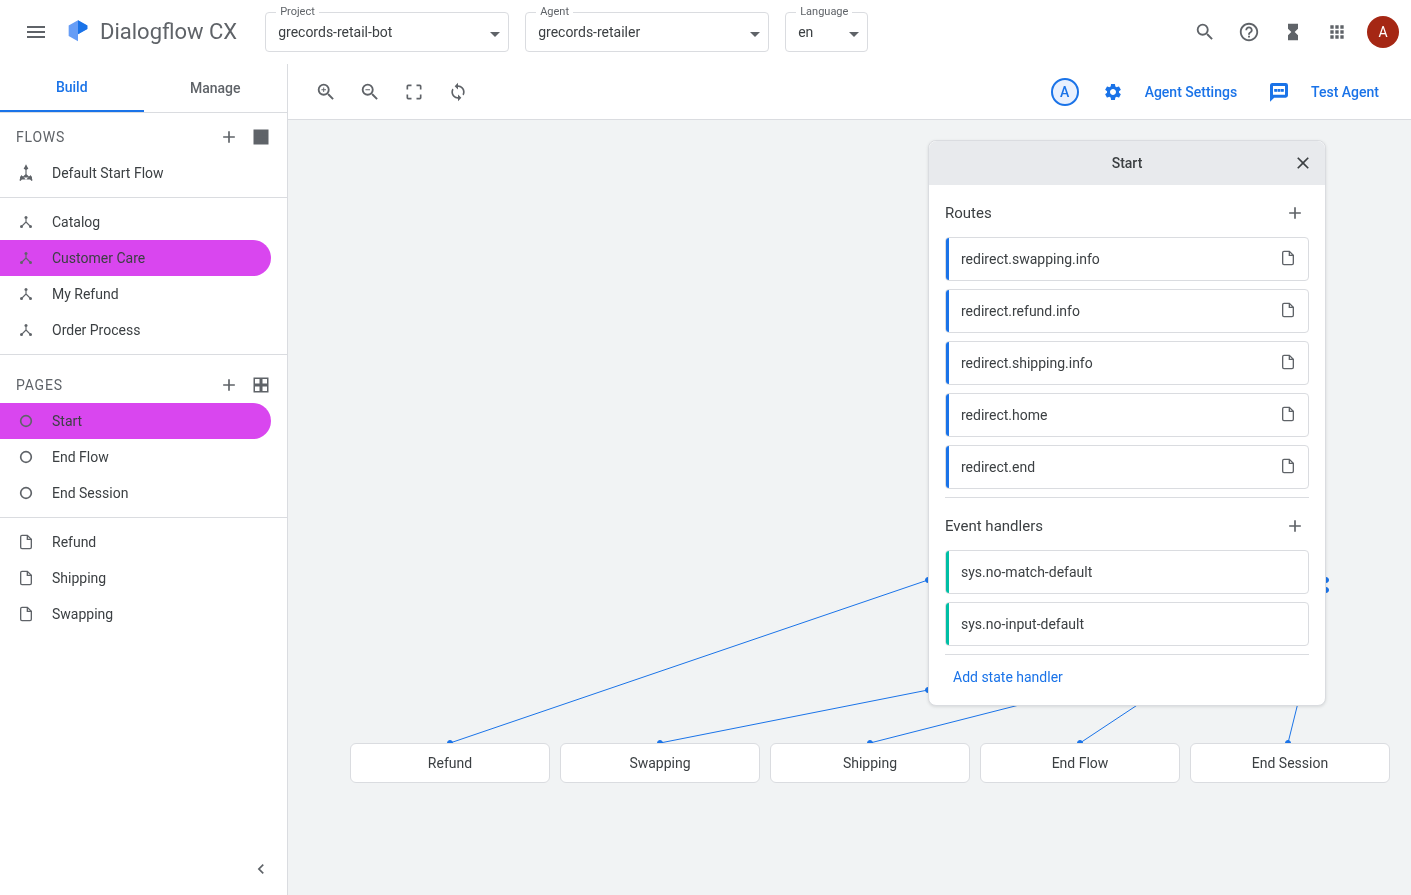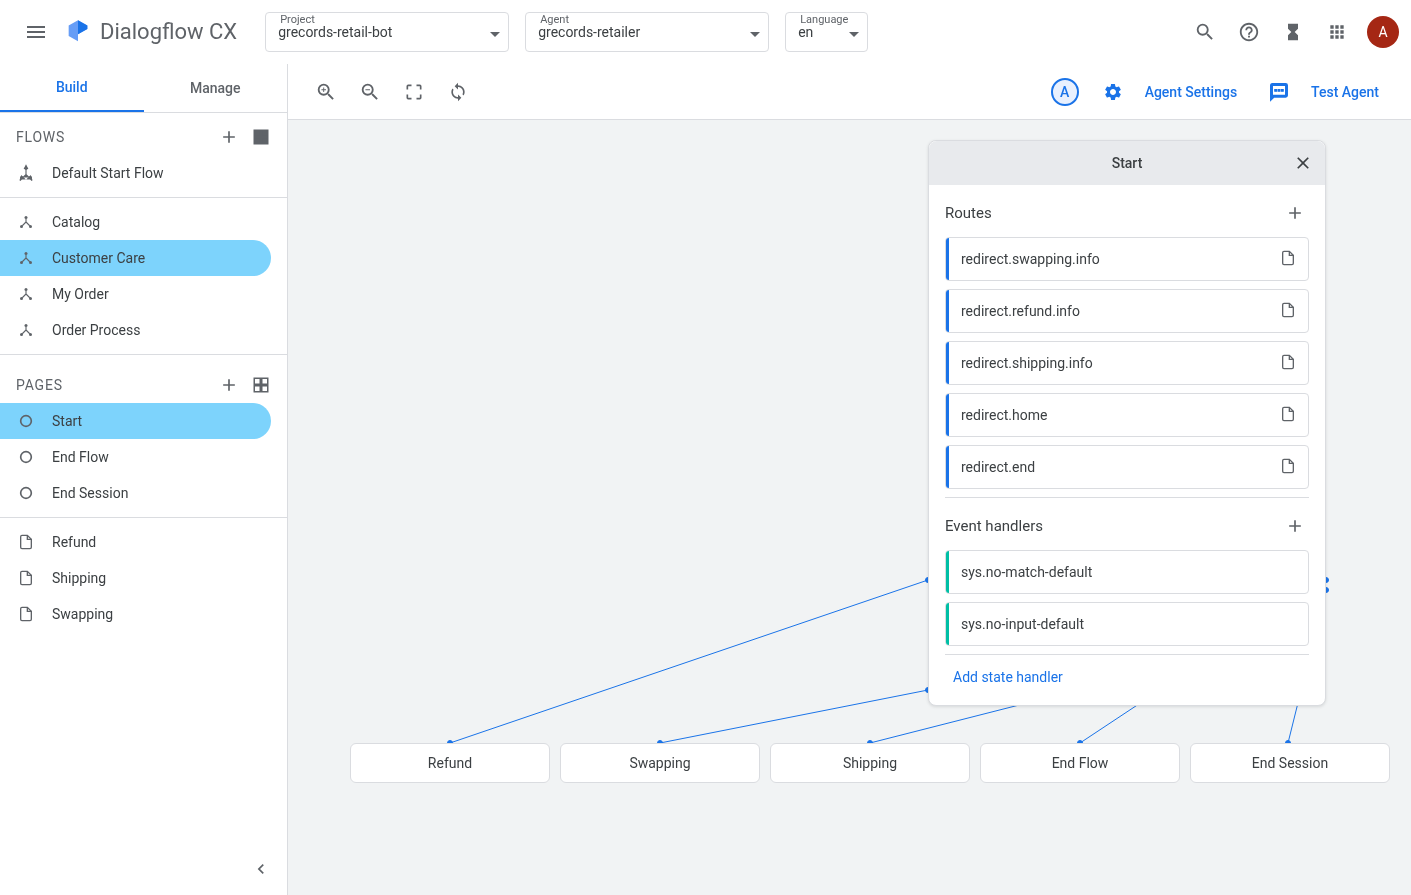--- a/index.html
+++ b/index.html
@@ -5,38 +5,38 @@
 *{box-sizing:border-box;margin:0;padding:0;font-family:'Google Sans',Roboto,Arial,sans-serif;}
 body{background:#fff;color:#202124;font-size:14px;width:1411px;height:895px;overflow:hidden;}
 .top-bar{height:64px;display:flex;align-items:center;padding:0 12px;border-bottom:1px solid #fff;}
 .hamburger{width:48px;height:48px;display:flex;align-items:center;justify-content:center;color:#5f6368;cursor:pointer;border-radius:50%;}
 .logo-area{display:flex;align-items:center;gap:8px;margin-left:4px;margin-right:28px;justify-content:center;}
 .logo-text{font-size:22px;color:#5f6368;}
 .selector{position:relative;border:1px solid #dadce0;border-radius:4px;height:40px;margin-right:16px;display:flex;align-items:center;padding:0 36px 0 12px;cursor:pointer;}
 .selector.project{width:244px;}
 .selector.agent{width:244px;}
 .selector.lang{width:83px;}
-.selector-label{position:absolute;top:-8px;left:10px;background:#fff;padding:0 4px;font-size:11px;color:#5f6368;margin-top:8px;}
+.selector-label{position:absolute;top:-8px;left:10px;background:#fff;padding:0 4px;font-size:11px;color:#5f6368;}
 .selector-value{font-size:14px;color:#3c4043;}
 .selector-arrow{position:absolute;right:8px;color:#5f6368;}
 .top-spacer{flex:1;}
 .top-icon{width:44px;height:44px;display:flex;align-items:center;justify-content:center;color:#5f6368;cursor:pointer;border-radius:50%;}
 .avatar{width:32px;height:32px;border-radius:50%;background:#a52714;color:#fff;display:flex;align-items:center;justify-content:center;font-size:14px;margin-left:8px;}
 .avatar.small{width:28px;height:28px;border:2px solid #1a73e8;background:#e8f0fe;color:#1a73e8;font-weight:500;}
 .main{display:flex;height:831px;}
 .sidebar{width:288px;border-right:1px solid #dadce0;display:flex;flex-direction:column;position:relative;}
 .tabs{display:flex;border-bottom:1px solid #dadce0;}
 .tab{flex:1;height:48px;display:flex;align-items:center;justify-content:center;font-size:14px;font-weight:500;color:#5f6368;cursor:pointer;}
 .tab.active{color:#1a73e8;border-bottom:2px solid #1a73e8;}
 .section-header{display:flex;align-items:center;justify-content:space-between;padding:10px 12px 4px 16px;}
 .section-label{font-size:14px;font-weight:400;color:#5f6368;letter-spacing:0.8px;}
 .section-actions{display:flex;gap:4px;}
 .section-icon{width:28px;height:28px;display:flex;align-items:center;justify-content:center;color:#5f6368;cursor:pointer;}
 .list-item{height:36px;display:flex;align-items:center;padding:0 16px;gap:16px;cursor:pointer;color:#3c4043;}
-.list-item.selected{background:#7dd3fc;border-radius:0 18px 18px 0;margin-right:16px;}
+.list-item.selected{background:#d946ef;border-radius:0 18px 18px 0;margin-right:16px;}
 .flow-icon,.page-icon,.doc-icon{width:20px;display:flex;align-items:center;justify-content:center;color:#5f6368;flex-shrink:0;}
 .divider{height:1px;background:#dadce0;margin:6px 0;}
 .collapse-btn{position:absolute;bottom:12px;right:12px;width:28px;height:28px;display:flex;align-items:center;justify-content:center;color:#5f6368;cursor:pointer;}
 .canvas-area{flex:1;display:flex;flex-direction:column;background:#fff;position:relative;}
 .canvas-toolbar{height:56px;border-bottom:1px solid #dadce0;display:flex;align-items:center;padding:0 24px;gap:16px;}
 .tb-icon{width:28px;height:28px;display:flex;align-items:center;justify-content:center;color:#5f6368;cursor:pointer;}
 .tb-spacer{flex:1;}
 .tb-btn{display:flex;align-items:center;gap:22px;color:#1a73e8;font-weight:500;cursor:pointer;padding:0 8px;height:36px;}
 .canvas{flex:1;background:#f1f3f4;position:relative;overflow:hidden;}
 .node-panel{position:absolute;left:640px;top:20px;width:398px;background:#fff;border:1px solid #dadce0;border-radius:8px;box-shadow:0 1px 3px rgba(60,64,67,.15);}
@@ -173,21 +173,21 @@
       </div>
     <div class="list-item">
         <span class="flow-icon">
           <svg width="18" height="18" viewBox="0 0 24 24">
             <circle cx="12" cy="6" r="2" fill="currentColor"></circle>
             <circle cx="6" cy="18" r="2" fill="currentColor"></circle>
             <circle cx="18" cy="18" r="2" fill="currentColor"></circle>
             <path d="M12 8v4M12 12l-5 5M12 12l5 5" stroke="currentColor" stroke-width="1.5" fill="none"></path>
           </svg>
         </span>
-        <span>My Order</span>
+        <span>My Refund</span>
       </div>
     <div class="list-item">
         <span class="flow-icon">
           <svg width="18" height="18" viewBox="0 0 24 24">
             <circle cx="12" cy="6" r="2" fill="currentColor"></circle>
             <circle cx="6" cy="18" r="2" fill="currentColor"></circle>
             <circle cx="18" cy="18" r="2" fill="currentColor"></circle>
             <path d="M12 8v4M12 12l-5 5M12 12l5 5" stroke="currentColor" stroke-width="1.5" fill="none"></path>
           </svg>
         </span>

